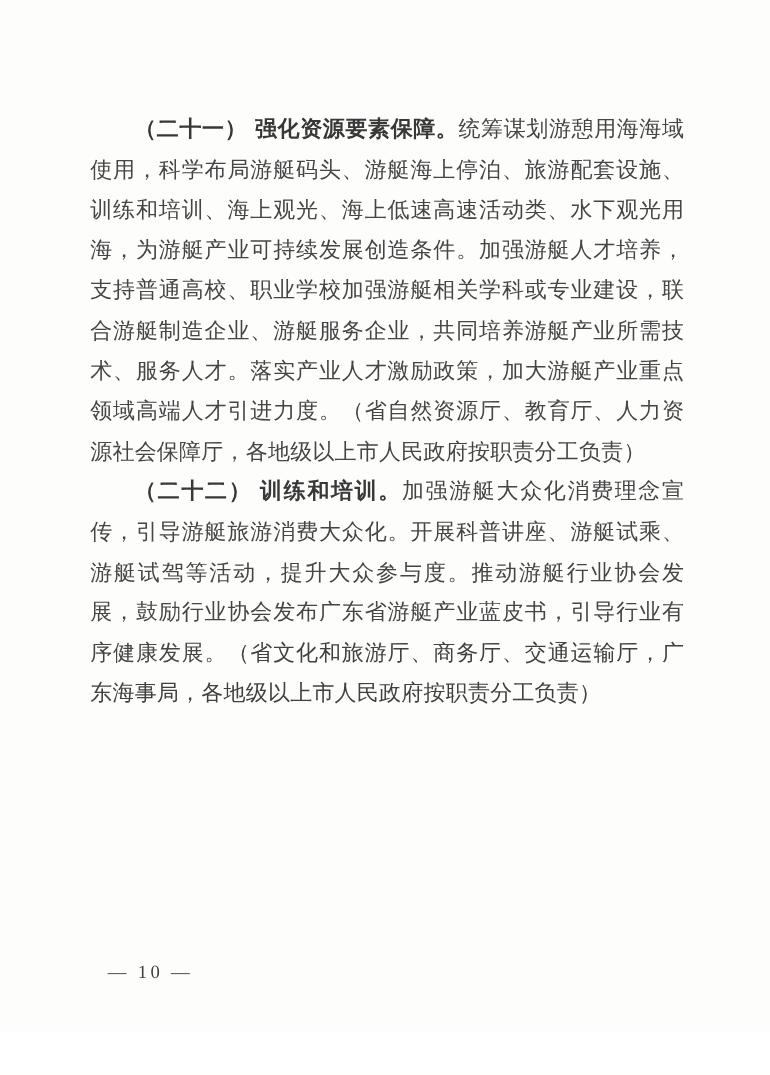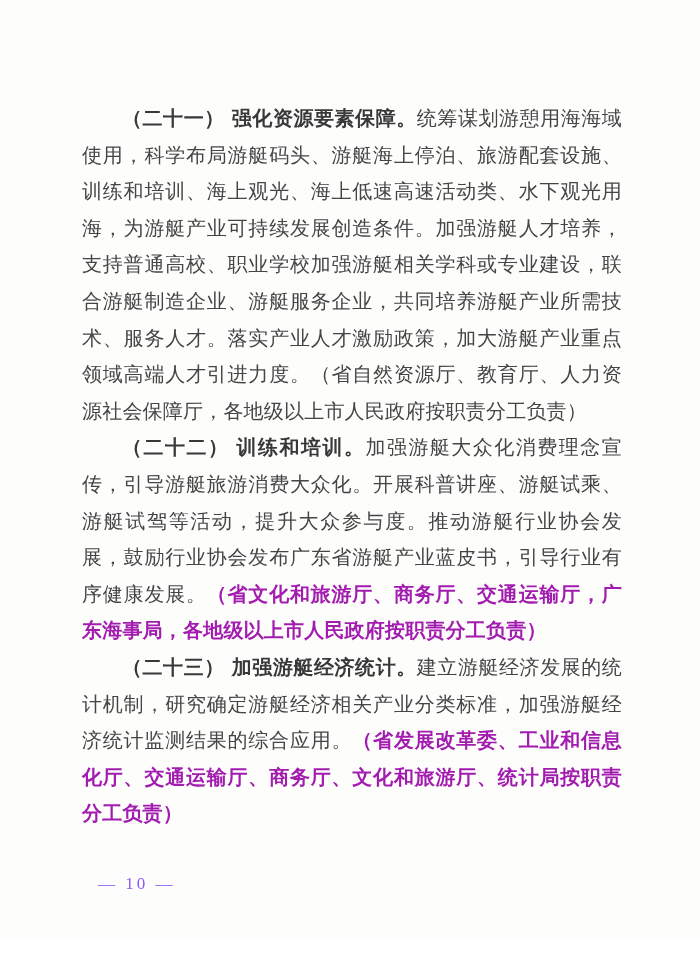--- a/index.html
+++ b/index.html
@@ -37,41 +37,40 @@
     margin-right: 0.35em;
   }
   .heading {
     font-weight: bold;
     color: #383838;
   }
   .resp {
     color: #454545;
   }
   .resp-strong {
-    font-weight: 700;
-    color: #a21caf;
+    font-weight: 400;
+    color: #404040;
   }
   .page-number {
     position: absolute;
     left: 98px;
     top: 874px;
     font-size: 17px;
     letter-spacing: 3px;
-    color: #8b5cf6;
+    color: #404040;
     white-space: nowrap;
   }
 </style>
 </head>
 <body>
 
 <div class="page">
   <div class="content">
 
     <p class="para"><span class="marker">（二十一）</span><span class="heading">强化资源要素保障。</span><span>统筹谋划游憩用海海域使用，科学布局游艇码头、游艇海上停泊、旅游配套设施、训练和培训、海上观光、海上低速高速活动类、水下观光用海，为游艇产业可持续发展创造条件。加强游艇人才培养，支持普通高校、职业学校加强游艇相关学科或专业建设，联合游艇制造企业、游艇服务企业，共同培养游艇产业所需技术、服务人才。落实产业人才激励政策，加大游艇产业重点领域高端人才引进力度。</span><span class="resp">（省自然资源厅、教育厅、人力资源社会保障厅，各地级以上市人民政府按职责分工负责）</span></p>
 
     <p class="para"><span class="marker">（二十二）</span><span class="heading">训练和培训。</span><span>加强游艇大众化消费理念宣传，引导游艇旅游消费大众化。开展科普讲座、游艇试乘、游艇试驾等活动，提升大众参与度。推动游艇行业协会发展，鼓励行业协会发布广东省游艇产业蓝皮书，引导行业有序健康发展。</span><span class="resp resp-strong">（省文化和旅游厅、商务厅、交通运输厅，广东海事局，各地级以上市人民政府按职责分工负责）</span></p>
 
-    <p class="para"><span class="marker">（二十三）</span><span class="heading">加强游艇经济统计。</span><span>建立游艇经济发展的统计机制，研究确定游艇经济相关产业分类标准，加强游艇经济统计监测结果的综合应用。</span><span class="resp resp-strong">（省发展改革委、工业和信息化厅、交通运输厅、商务厅、文化和旅游厅、统计局按职责分工负责）</span></p>
 
   </div>
 
   <div class="page-number">— 10 —</div>
 </div>
 
 </body></html>

